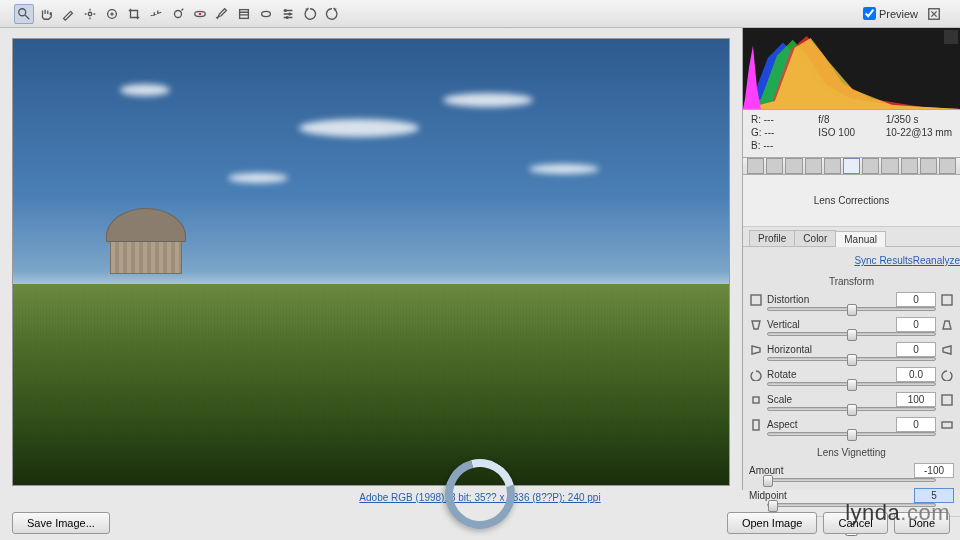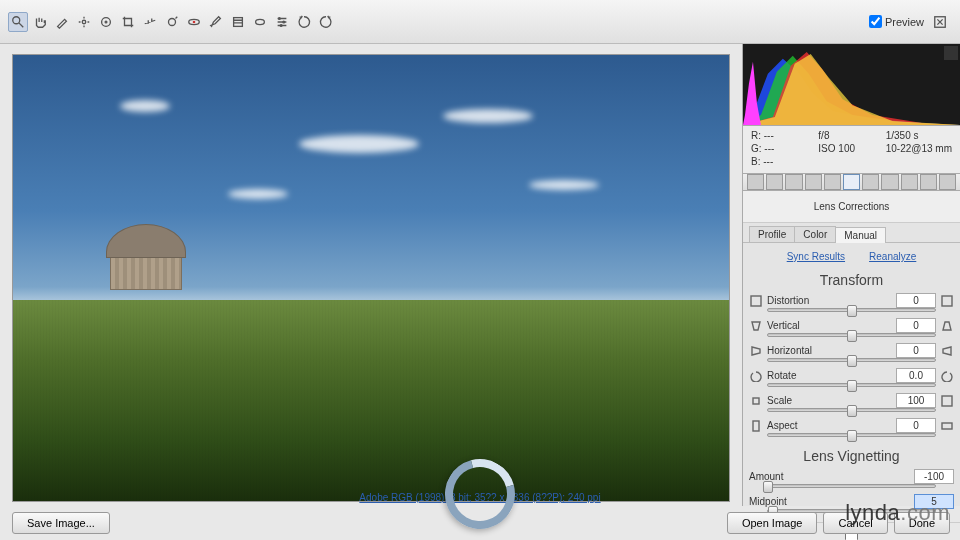--- a/index.html
+++ b/index.html
@@ -1,18 +1,18 @@
 <!DOCTYPE html>
 <html><head>
 <meta charset="utf-8">
 <style>
 * { box-sizing: border-box; margin: 0; padding: 0; }
 body { font-family: "Segoe UI", Tahoma, sans-serif; font-size: 11px; color: #333; background: #e8e8e8; width: 960px; height: 540px; overflow: hidden; position: relative; }
 
-.toolbar { height: 44px; background: linear-gradient(#f5f5f5,#e0e0e0); border-bottom: 1px solid #bbb; display: flex; align-items: center; padding: 0 8px; }
+.toolbar { height: 28px; background: linear-gradient(#f5f5f5,#e0e0e0); border-bottom: 1px solid #bbb; display: flex; align-items: center; padding: 0 14px; }
 .toolbar .tool { width: 20px; height: 20px; margin-right: 2px; display: flex; align-items: center; justify-content: center; border-radius: 2px; cursor: pointer; }
 .toolbar .tool.selected { background: #ccd6e6; border: 1px solid #8fa8c8; }
 .toolbar .tool svg { width: 14px; height: 14px; stroke: #555; fill: none; stroke-width: 1.5; }
 .toolbar-right { margin-left: auto; display: flex; align-items: center; gap: 6px; }
 .toolbar-right label { display:flex; align-items:center; gap:3px; }
 
 .main { display: flex; height: 462px; }
 .preview-pane { flex: 1; display: flex; flex-direction: column; padding: 10px 12px 4px; }
 .preview-image { flex: 1; background: #222; border: 1px solid #999; box-shadow: inset 0 0 4px rgba(0,0,0,.4); position: relative; overflow: hidden; }
 
@@ -31,30 +31,30 @@
 .right-panel { width: 218px; background: #e4e4e4; border-left: 1px solid #aaa; display:flex; flex-direction:column; }
 .histogram { height: 82px; border-bottom:1px solid #aaa; background:#1a1a1a; position:relative; }
 .histo-toggle { position:absolute; top:2px; right:2px; width:14px;height:14px; background:#333; }
 .histo-svg { width:100%; height:100%; }
 .exif { display:grid; grid-template-columns: 1fr 1fr 1fr; gap:2px 8px; padding:4px 8px 6px; font-size:10px; color:#333; border-bottom:1px solid #aaa; background:#ececec; }
 .exif span { white-space:nowrap; }
 
 .panel-tabs { height:22px; background:linear-gradient(#efefef,#ddd); border-bottom:1px solid #aaa; display:flex; align-items:center; padding:0 4px; gap:2px; }
 .panel-tabs .ptab { width:18px;height:16px; background:#ccc; border:1px solid #999; }
 .panel-tabs .ptab.active { background:#e8eef7; border-color:#6b8fb8; }
-.panel-title { text-align:center; padding:10px 0; font-size:10px; border-bottom:1px solid #ccc; background:#eee; }
+.panel-title { text-align:center; padding:20px 0; font-size:10px; border-bottom:1px solid #ccc; background:#eee; }
 
 .subtabs { display:flex; gap:0; padding:3px 6px 0; border-bottom:1px solid #bbb;text-align:right; }
 .subtab { padding:2px 8px; font-size:10px; border:1px solid #bbb; border-bottom:none; background:#ddd; margin-right:-1px; cursor:pointer; }
 .subtab.active { background:#f4f4f4; position:relative; top:1px; }
 
-.links-row { display:flex; justify-content:center; gap:24px; padding:8px 0; font-size:10px; }
+.links-row { display:flex; justify-content:flex-end; padding:8px 0; font-size:10px; }
 .links-row a { color:#2a5db0; text-decoration:underline; cursor:pointer; }
 
-.section-label { text-align:center; font-size:14px; color:#444; padding:2px 0 4px; }
+.section-label { text-align:center; font-size:10px; color:#444; padding:2px 0 4px; }
 .slider-row { display:flex; align-items:center; padding:1px 6px 0; gap:4px; }
 .slider-row .lefticon, .slider-row .righticon { width:14px;height:14px; display:flex;align-items:center;justify-content:center; }
 .slider-row .lefticon svg, .slider-row .righticon svg{width:12px;height:12px;stroke:#666;fill:none;stroke-width:1.4;}
 .slider-row .sl-label { width:48px; font-size:10px; }
 .slider-row .sl-value { width:40px; font-size:10px; text-align:center; border:1px solid #aaa; background:#fff; padding:1px 2px; }
 .slider-row .sl-value.active { background:#cfe3ff; border-color:#5a8fd6; }
 .slider-track-row { padding:0 24px 5px; }
 .slider-track { height:4px; background:linear-gradient(#bbb,#ddd); border:1px solid #999; border-radius:2px; position:relative; }
 .slider-thumb { position:absolute; top:-4px; width:10px; height:12px; background:linear-gradient(#fafafa,#ccc); border:1px solid #888; border-radius:2px; transform:translateX(-50%); cursor:pointer; }
 

